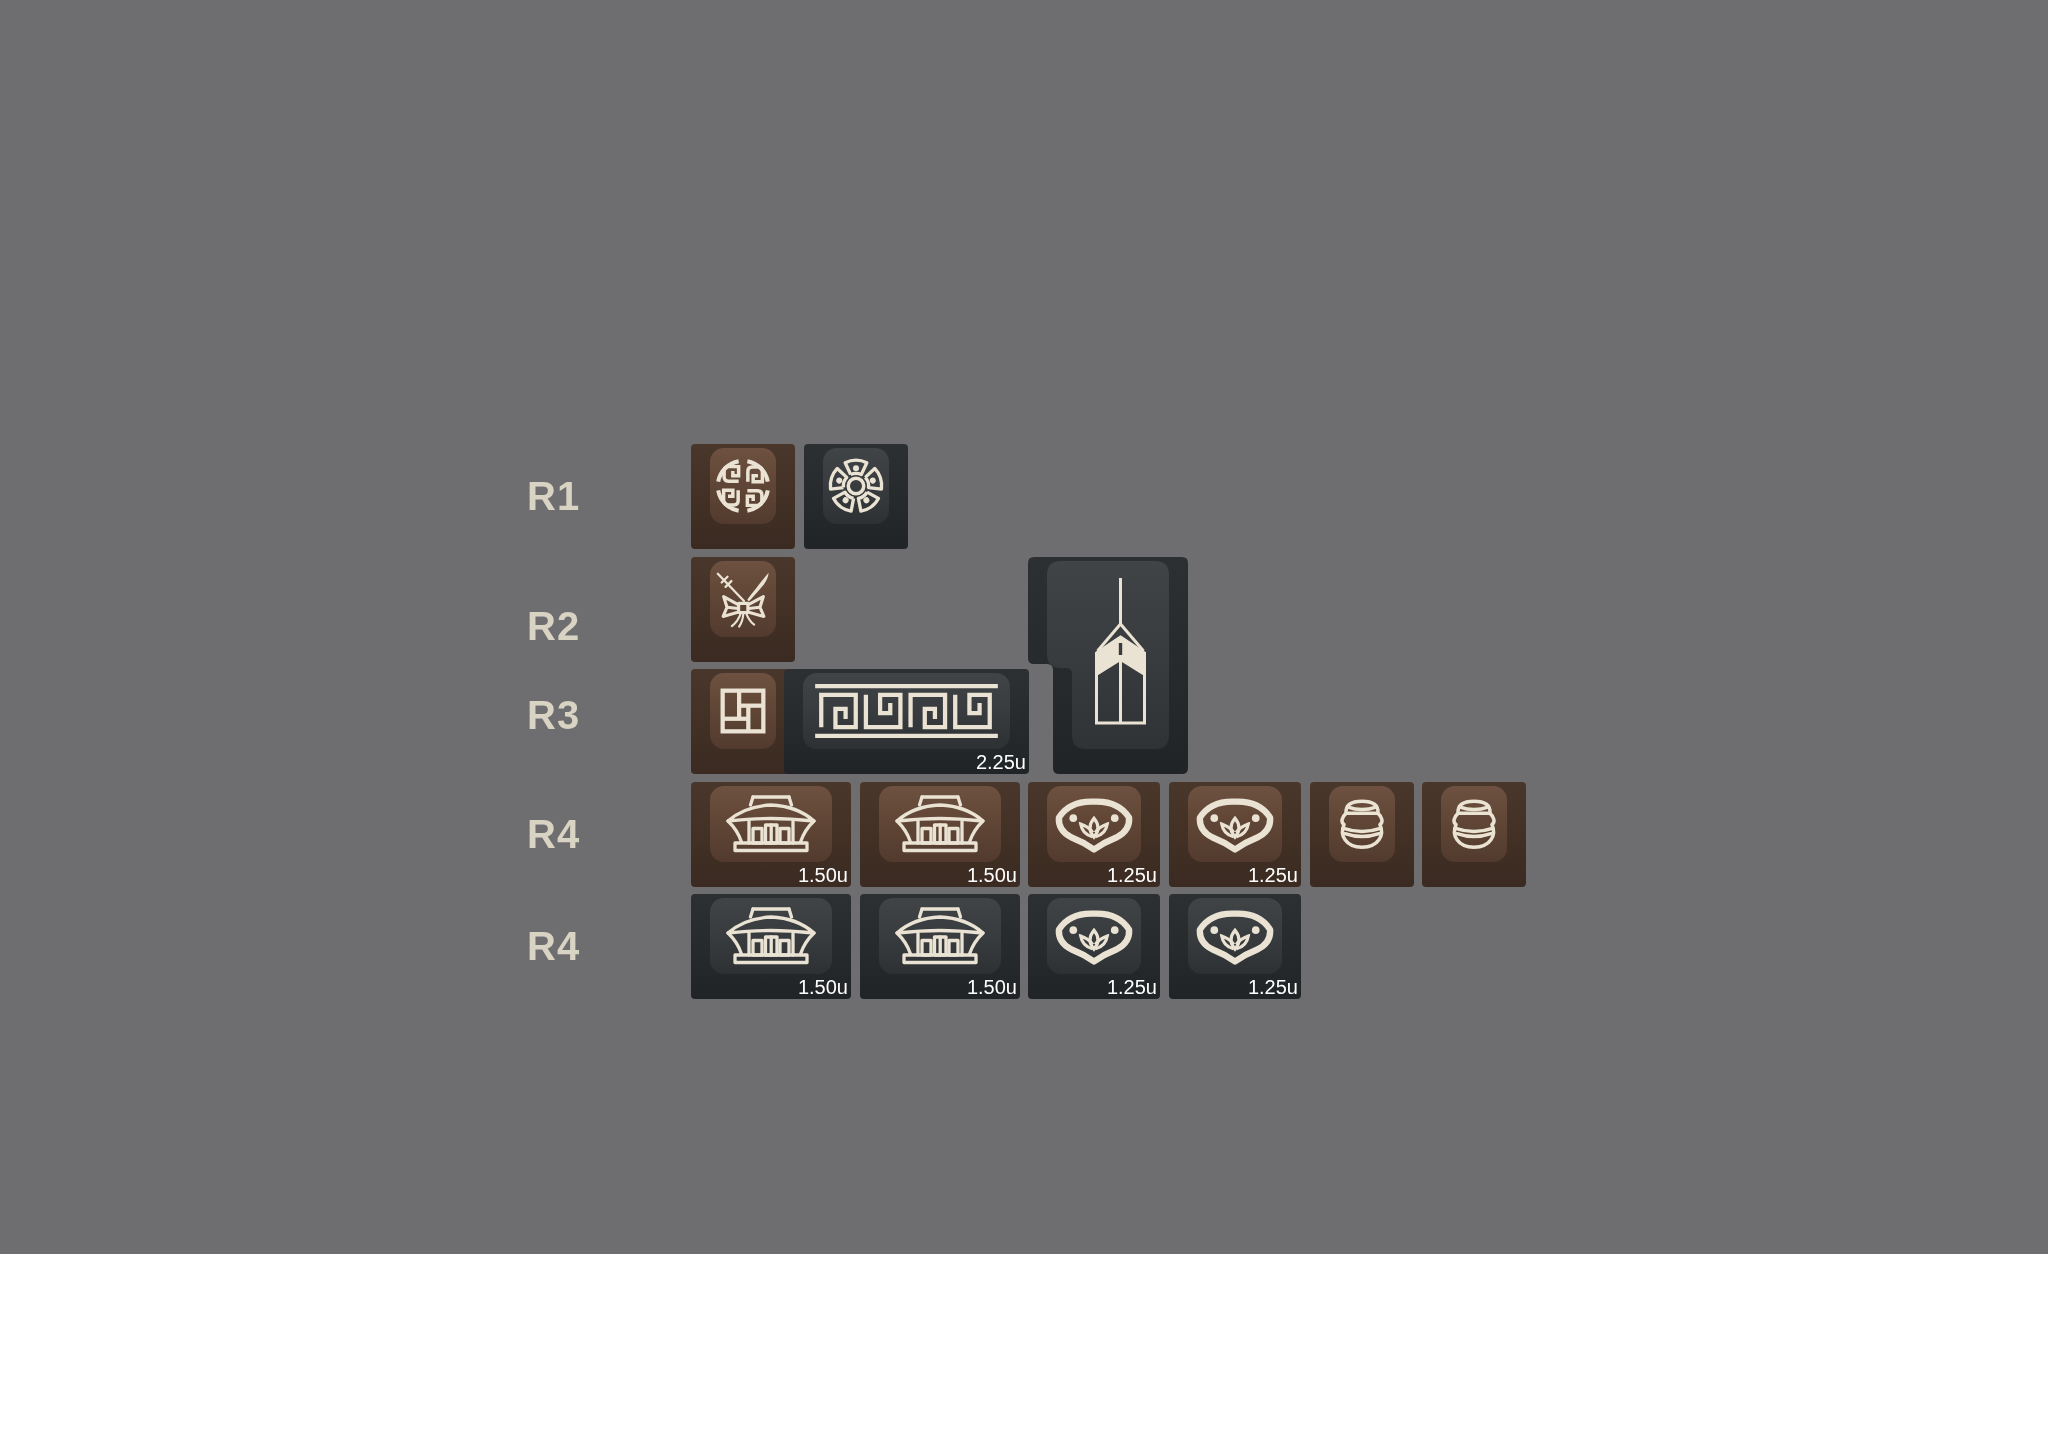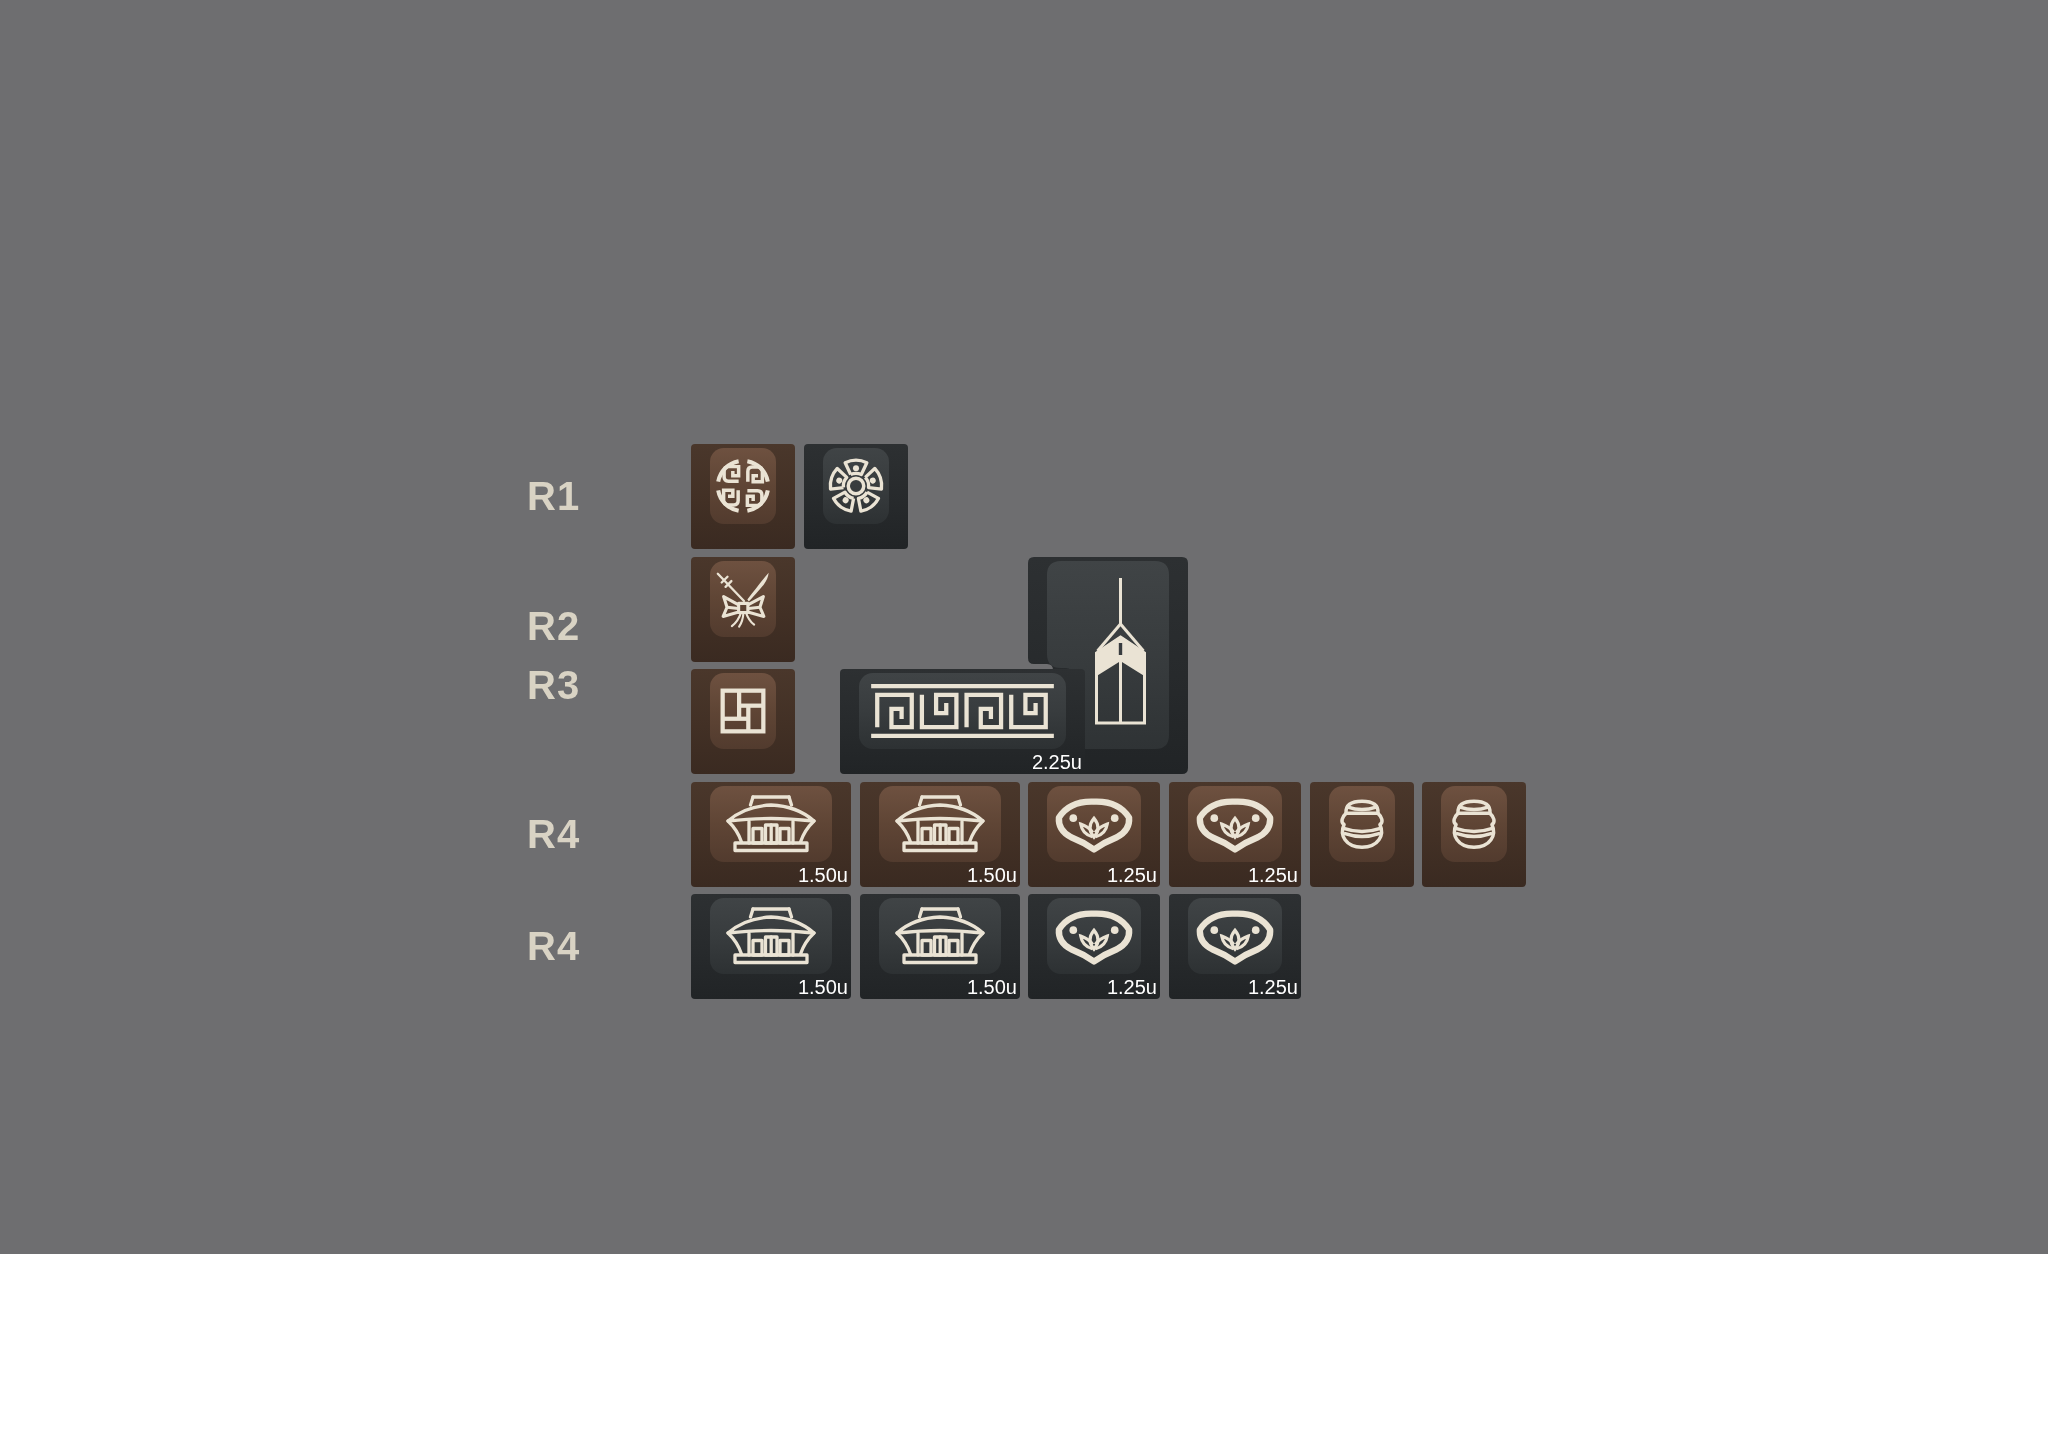--- a/index.html
+++ b/index.html
@@ -147,21 +147,21 @@
       <path d="M14.5,42 Q32,48 49.5,42"></path>
     </g>
   </symbol>
 </defs>
 </svg>
 
 <div id="canvas">
 
   <div class="row-label" style="top:444px">R1</div>
   <div class="row-label" style="top:574px">R2</div>
-  <div class="row-label" style="top:633px">R3</div>
+  <div class="row-label" style="top:663px">R3</div>
   <div class="row-label" style="top:782px">R4</div>
   <div class="row-label" style="top:894px">R4</div>
 
   <div class="key brown" style="left:691px;top:444px;width:104px">
     <div class="face"></div>
     <div class="legend"><svg>
           <use href="#i-medallion"></use>
         </svg></div>
   </div>
   <div class="key dark" style="left:804px;top:444px;width:104px">
@@ -207,21 +207,21 @@
       </g>
     </svg>
   </div>
 
   <div class="key brown" style="left:691px;top:669px;width:104px">
     <div class="face"></div>
     <div class="legend"><svg>
           <use href="#i-maze"></use>
         </svg></div>
   </div>
-  <div class="key dark" style="left:840px;top:669px;width:245px">
+  <div class="key dark" style="left:784px;top:669px;width:245px">
     <div class="face"></div>
     <div class="legend"><svg>
           <use href="#i-meander"></use>
         </svg></div>
     <span class="size-label">2.25u</span>
   </div>
 
   <div class="key brown" style="left:691px;top:782px;width:160px">
     <div class="face"></div>
     <div class="legend"><svg>

